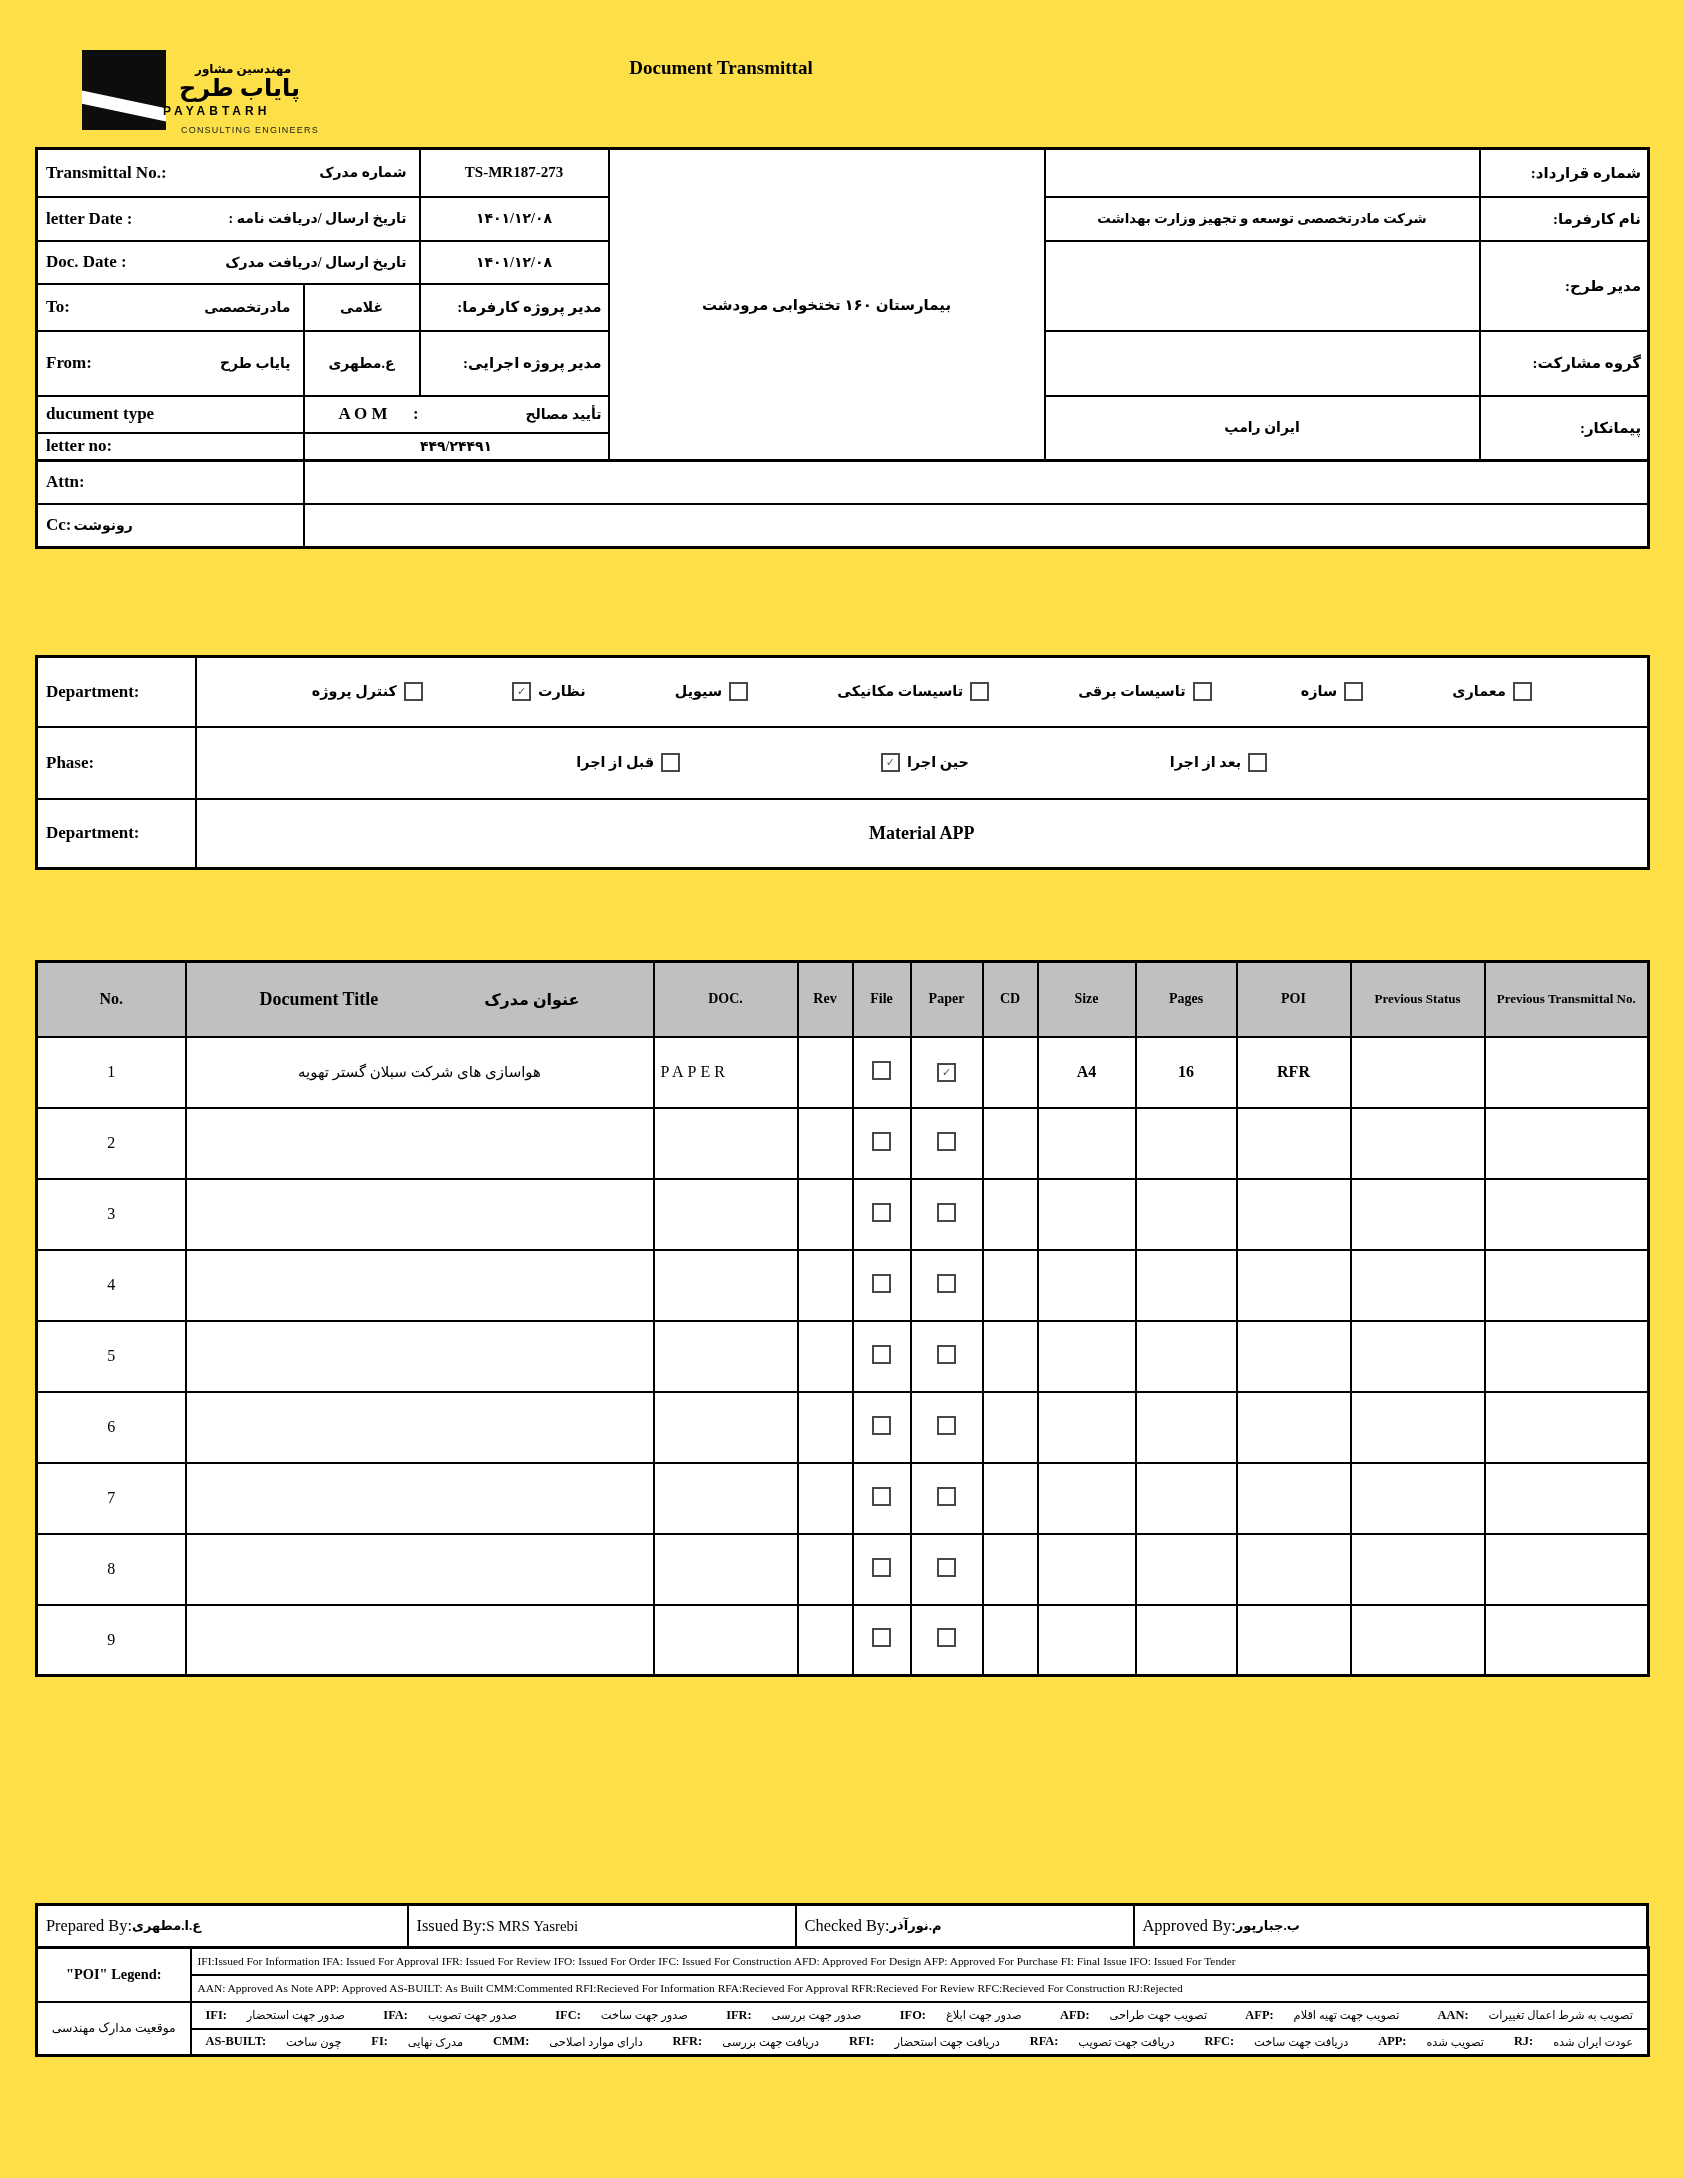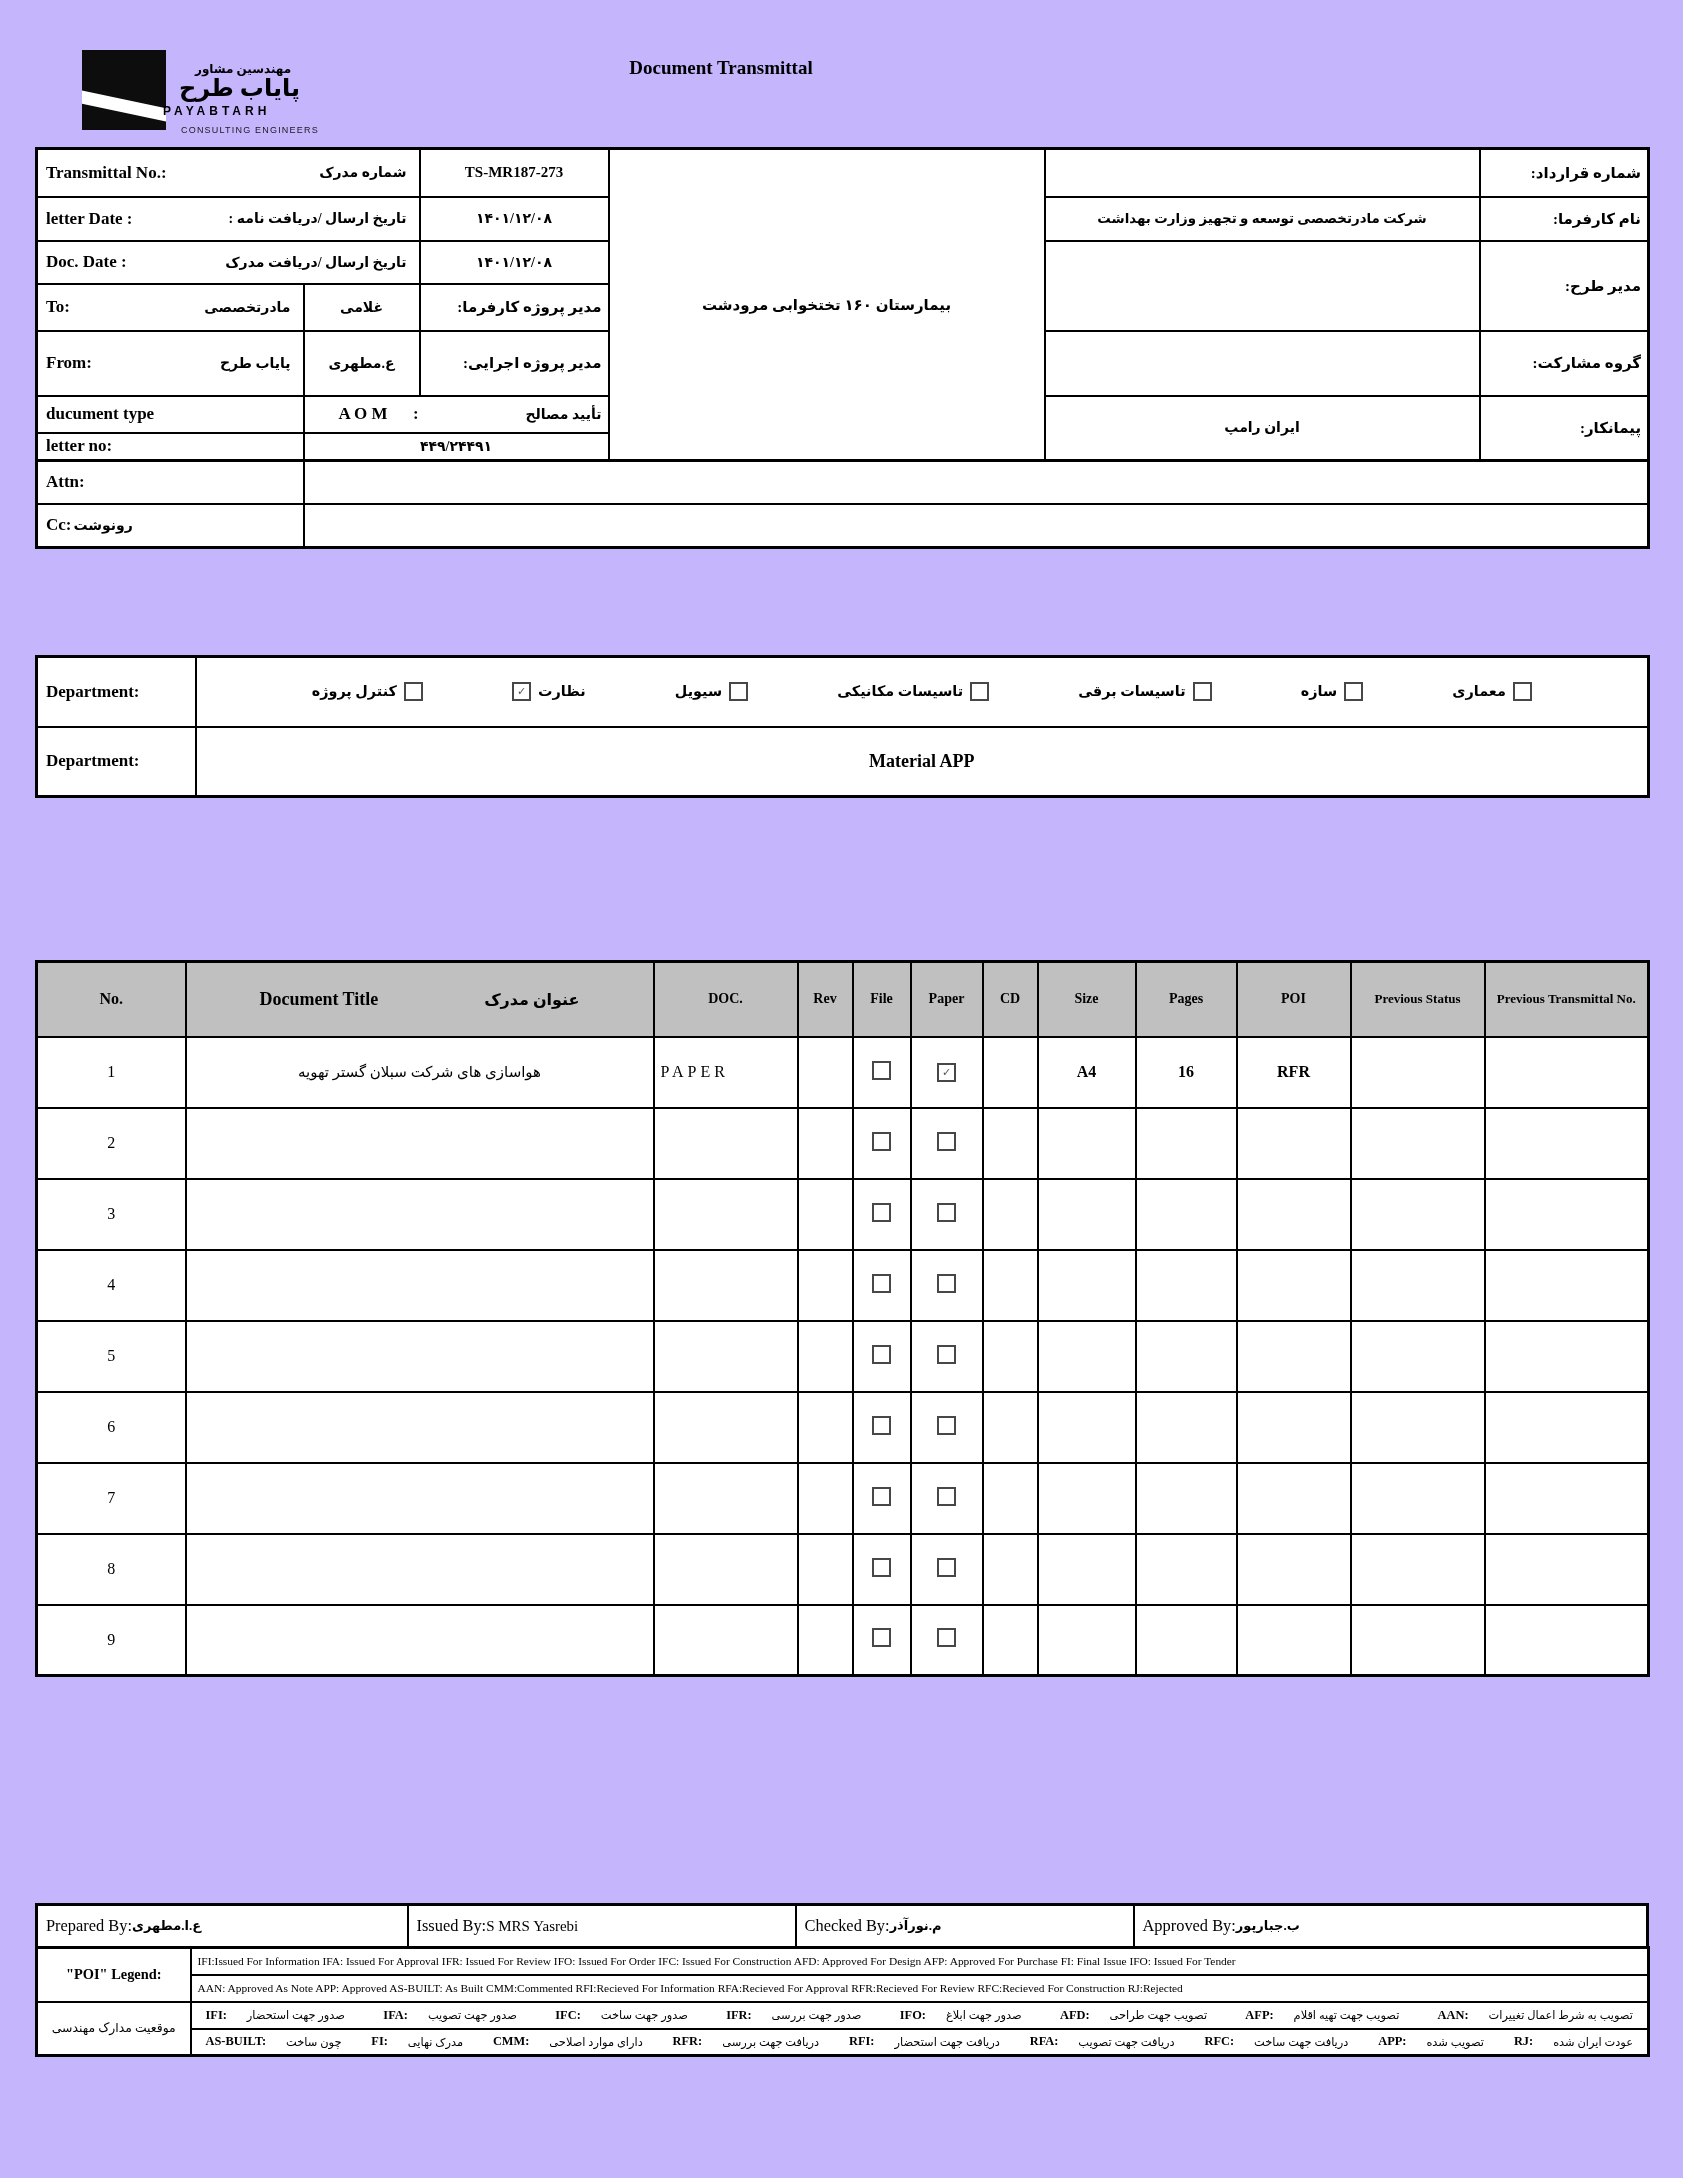--- a/index.html
+++ b/index.html
@@ -1,18 +1,18 @@
 <!DOCTYPE html>
 <html><head>
 <meta charset="utf-8">
 <style>
   html,body { margin:0; padding:0; background:#e8e8e8; }
   .page {
     position:relative; width:1684px; height:2178px; margin:0 auto;
-    background:#c4b5fd; overflow:hidden; color:#000;
+    background:#fde047; overflow:hidden; color:#000;
     font-family:"Liberation Serif","DejaVu Sans",serif;
   }
   
   .logo-box { position:absolute; left:82px; top:50px; width:84px; height:80px; background:#0d0d0d; overflow:hidden; }
   .logo-swoosh { position:absolute; left:-10px; top:50px; width:109px; height:13px; background:#fff; transform:rotate(12deg); border-radius:7px; }
   .logo-fa-top { position:absolute; left:195px; top:62px; font-size:12px; font-weight:bold; }
   .logo-fa-name { position:absolute; left:179px; top:74px; font-size:24px; font-weight:bold; }
   .logo-en-name { position:absolute; left:163px; top:104px; font-size:12px; font-weight:bold; letter-spacing:4px; font-family:"Liberation Sans","DejaVu Sans",sans-serif; }
   .logo-en-sub { position:absolute; left:181px; top:125px; font-size:9px; letter-spacing:1.2px; color:#1a1a1a; font-family:"Liberation Sans","DejaVu Sans",sans-serif; }
   .doc-title { position:absolute; left:507px; top:57px; width:428px; text-align:center; font-size:19px; font-weight:bold; }
@@ -228,20 +228,39 @@
           <span class="chk-item">
                 <span dir="rtl">تاسیسات برقی</span>
                 <span class="cbx"></span>
               </span>
           <span class="chk-item">
                 <span dir="rtl">سازه</span>
                 <span class="cbx"></span>
               </span>
           <span class="chk-item">
                 <span dir="rtl">معماری</span>
+                <span class="cbx"></span>
+              </span>
+        </div>
+      </td>
+    </tr>
+    <tr style="height:72px">
+      <td class="class-lbl">Phase:</td>
+      <td>
+        <div class="chk-row" style="padding:0 179px;">
+          <span class="chk-item">
+                <span dir="rtl">قبل از اجرا</span>
+                <span class="cbx"></span>
+              </span>
+          <span class="chk-item">
+                <span class="cbx">✓</span>
+                <span dir="rtl">حین اجرا</span>
+              </span>
+          <span class="chk-item">
+                <span dir="rtl">بعد از اجرا</span>
                 <span class="cbx"></span>
               </span>
         </div>
       </td>
     </tr>
     <tr style="height:70px">
       <td class="class-lbl">Department:</td>
       <td class="discipline-val">Material APP</td>
     </tr>
   </tbody>

